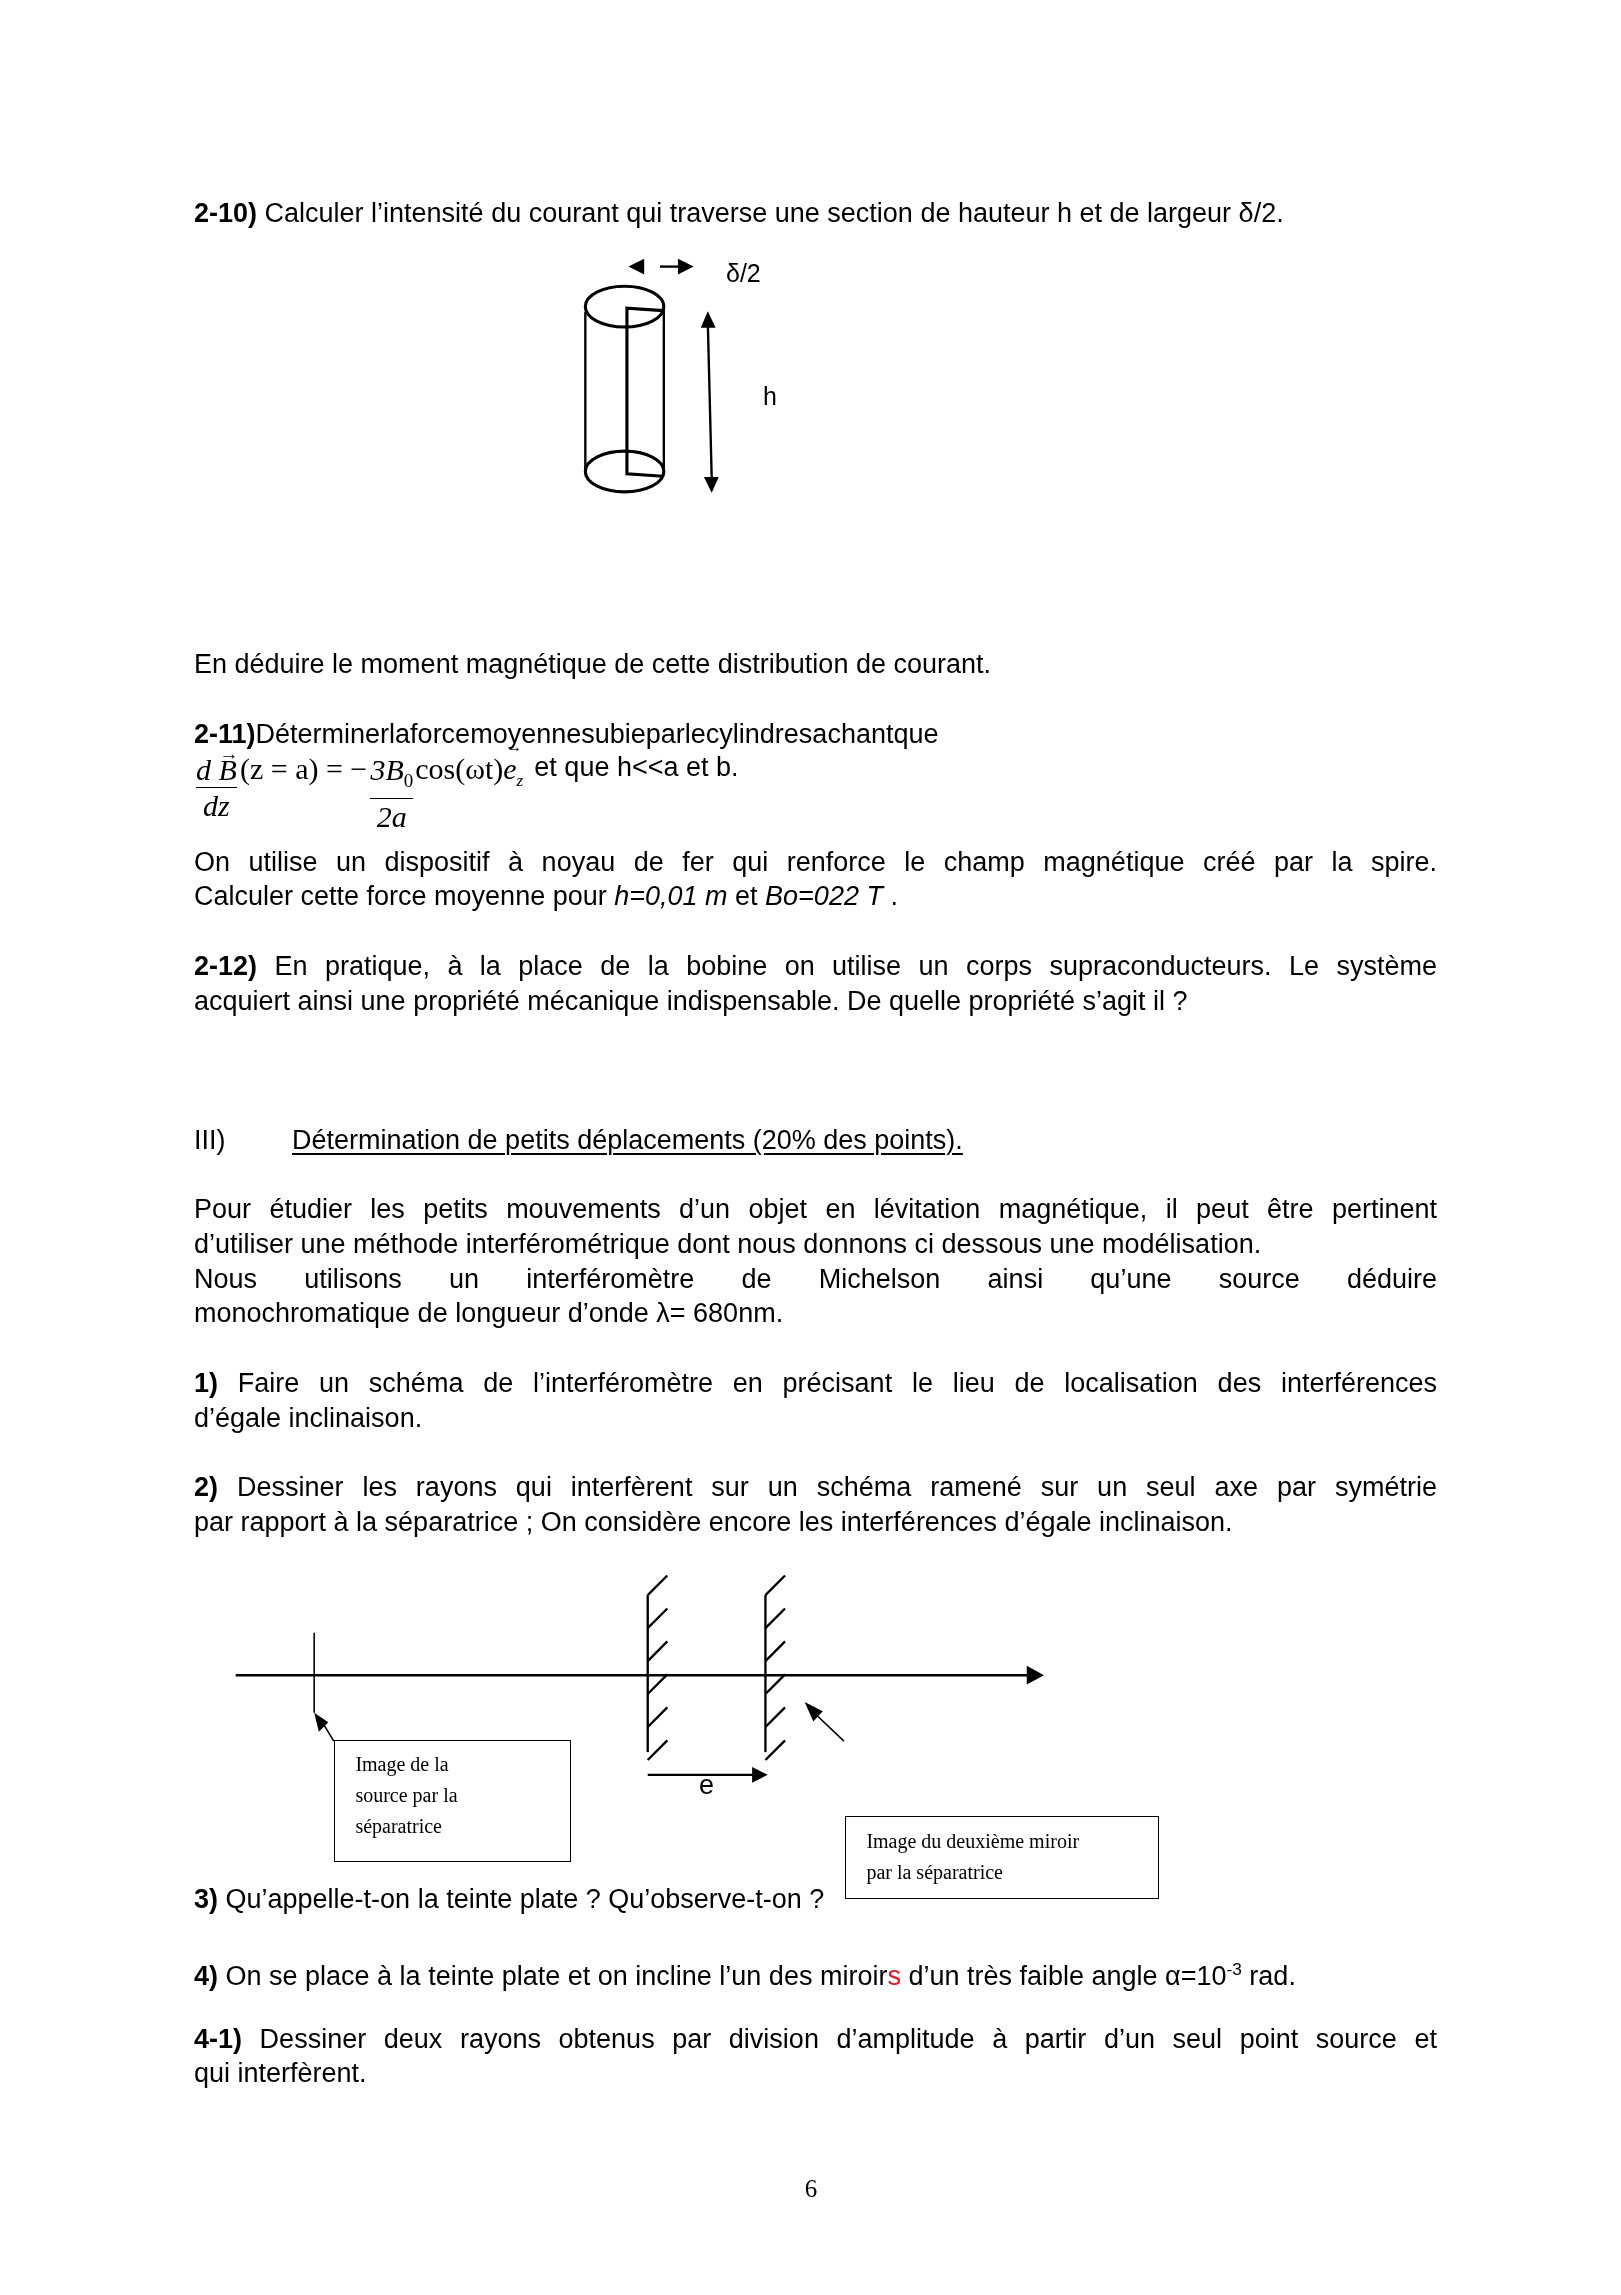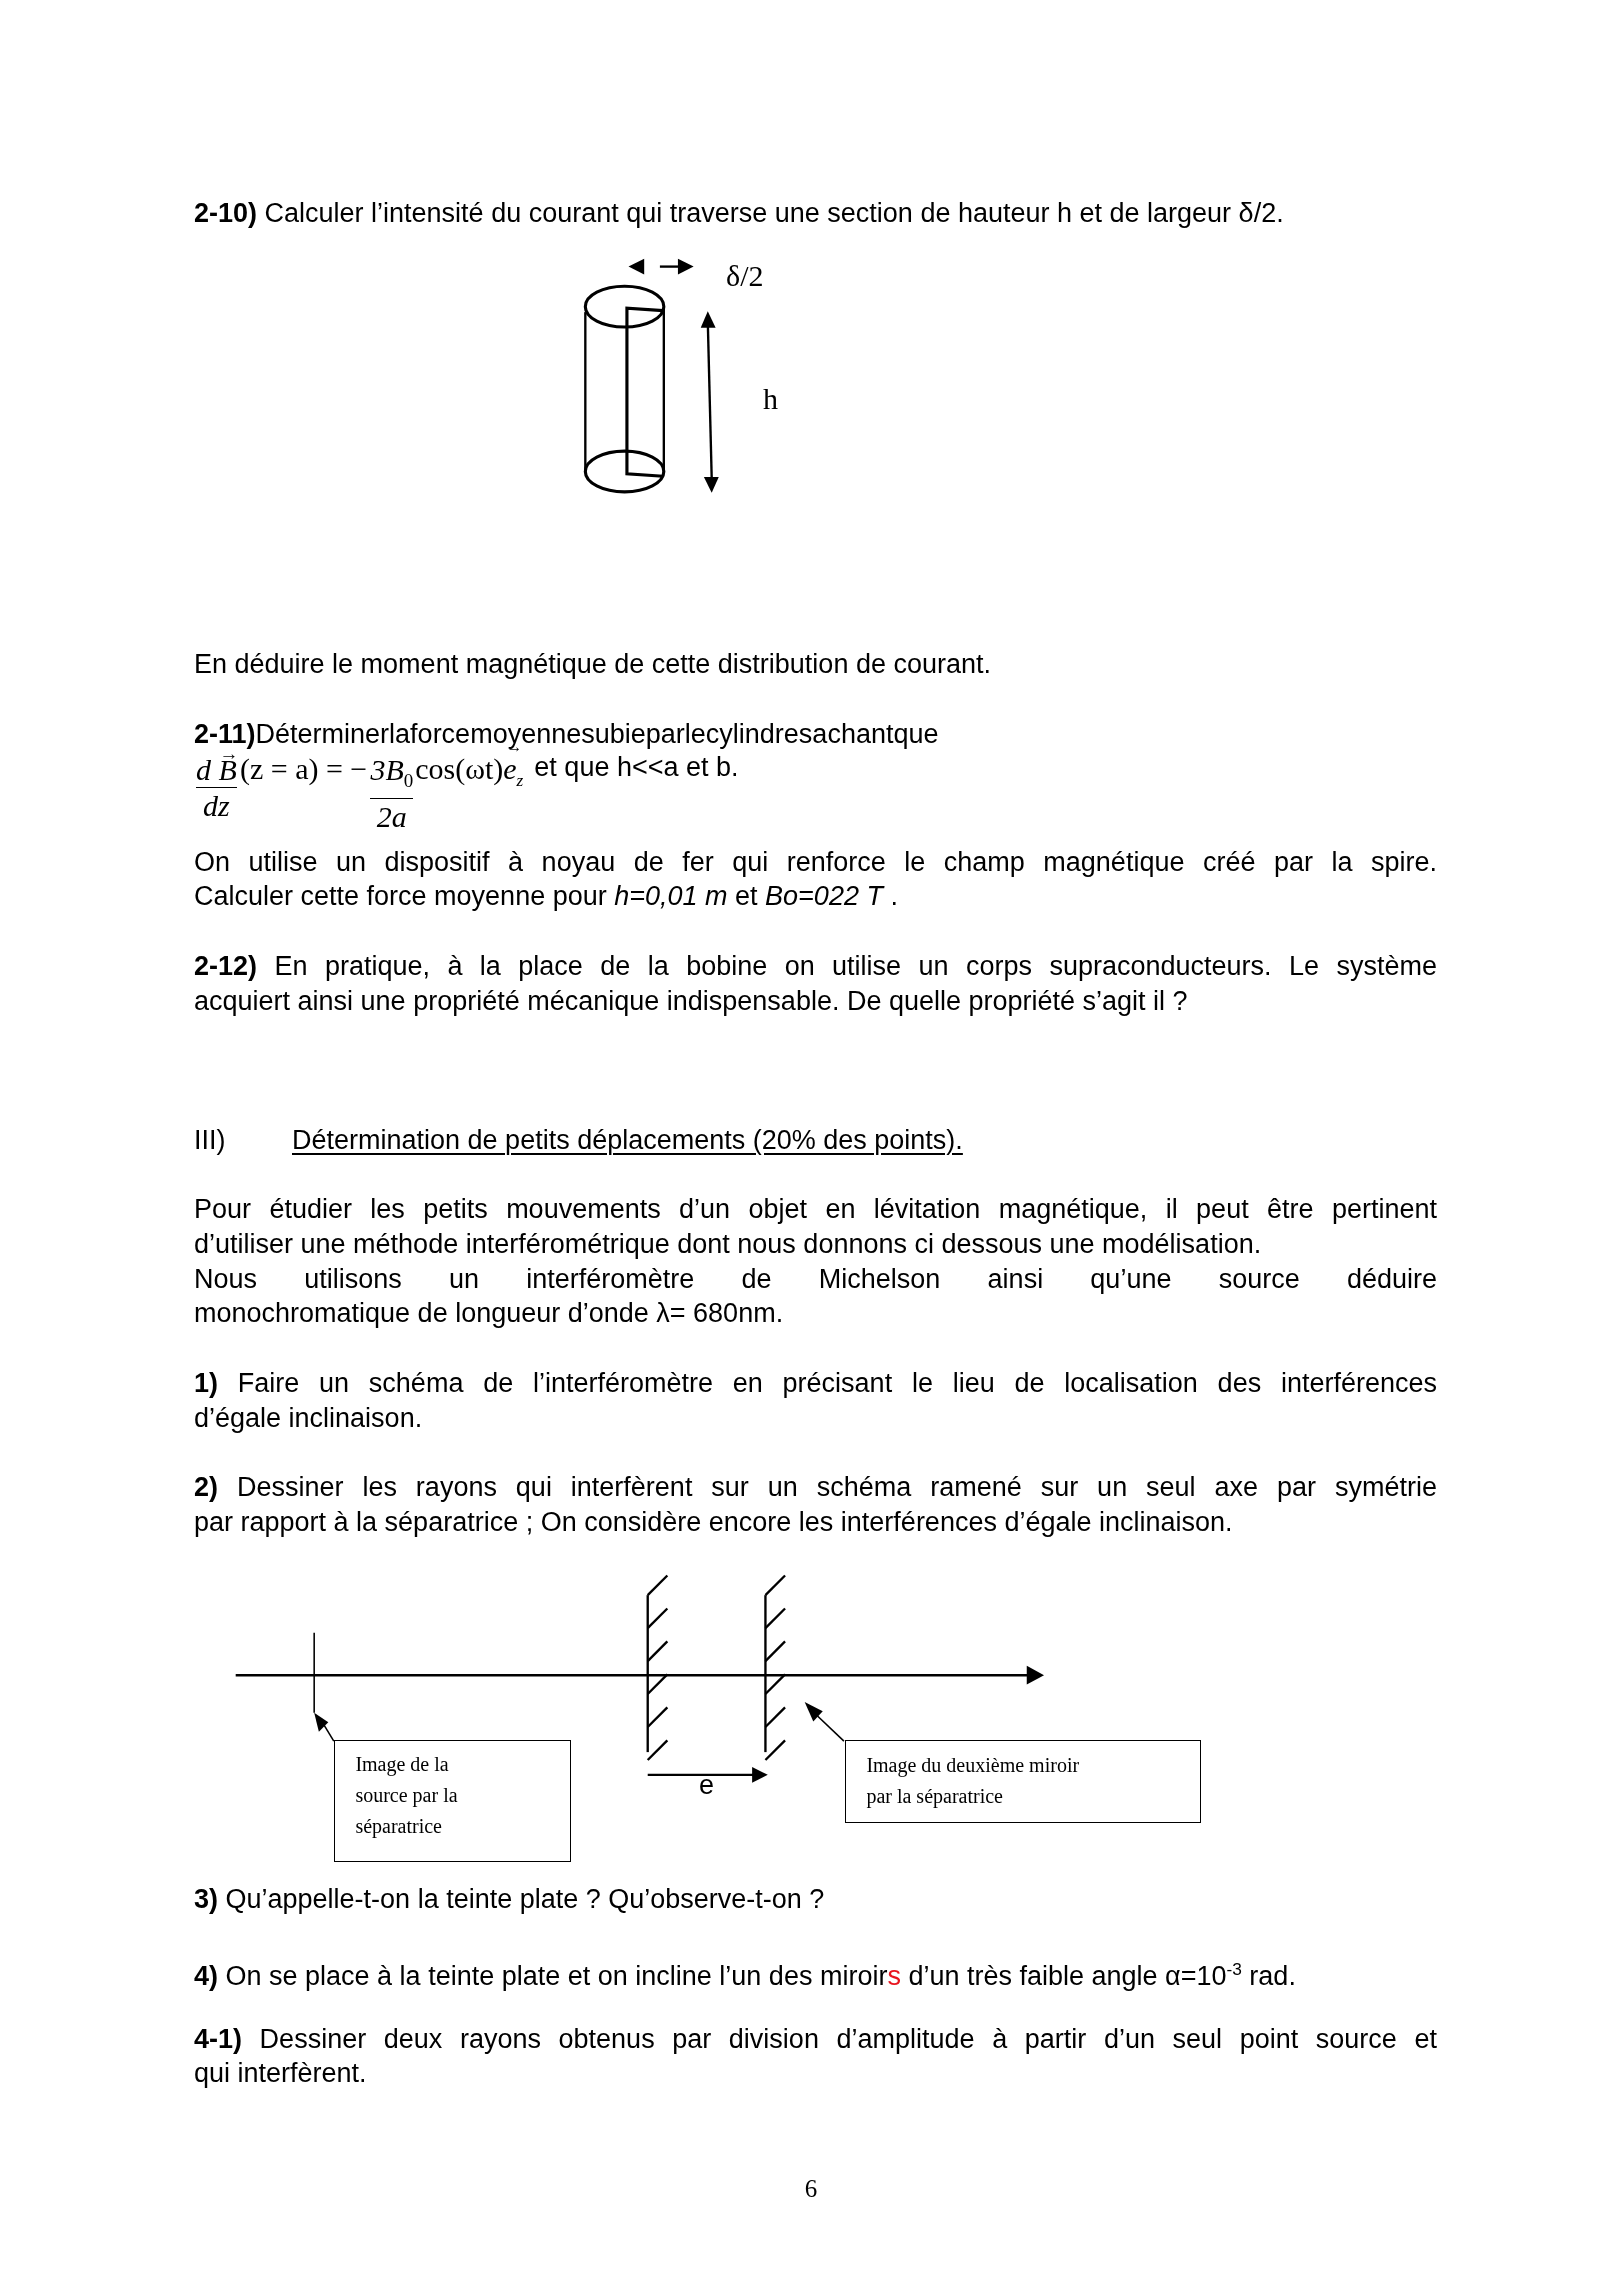--- a/index.html
+++ b/index.html
@@ -5,21 +5,21 @@
   html, body { margin: 0; padding: 0; background: #ffffff; }
   body { width: 1622px; height: 2295px; position: relative; overflow: hidden;
          font-family: "Liberation Sans", sans-serif; color: #000; }
   .line { position: absolute; left: 194px; font-size: 27px; line-height: 35px; white-space: nowrap; }
   .justify { width: 1243px; text-align: justify; text-align-last: justify; white-space: normal; }
   b { font-weight: bold; }
   .red { color: #e8141e; }
   .heading { font-weight: normal; }
   .heading .num { display: inline-block; width: 98px; }
   .heading .title { text-decoration: underline; text-decoration-thickness: 2.4px; text-underline-offset: 3.9px; }
-  .label { position: absolute; font-family: Liberation Serif, serif; font-size: 30px; }
+  .label { position: absolute; font-family: Liberation Sans, sans-serif; font-size: 25px; }
   .box { position: absolute; border: 1.6px solid #000; background: #fff; font-family: "Liberation Serif", serif; font-size: 20px; line-height: 31px; box-sizing: border-box; }
   .formula { position: absolute; font-family: "Liberation Serif", serif; font-size: 30px; }
   .frac { display: inline-block; text-align: center; vertical-align: middle; }
   .frac .num, .frac .den { display: block; font-style: italic; line-height: 35px; }
   .frac .bar { display: block; border-top: 1.6px solid #000; }
   sup { font-size: 17.3px; }
   .pageno { position: absolute; left: 0; width: 1622px; text-align: center; top: 2175px; font-family: "Liberation Serif", serif; font-size: 25px; }
 </style>
 </head>
 <body>
@@ -151,21 +151,21 @@
   <line x1="795" y1="228" x2="755" y2="190" stroke="#000" stroke-width="2"></line>
   <polygon points="745,178 768,190 756,203" fill="#000"></polygon>
 </svg>
 <div class="label" style="left:699px;top:1770px;font-family:'Liberation Sans',sans-serif;font-size:27px">e</div>
 
 <div class="box" style="left:334px;top:1740px;width:237px;height:122px;padding:7.9px 0 0 20.4px">
   <div>Image de la</div>
   <div>source par la</div>
   <div>séparatrice</div>
 </div>
-<div class="box" style="left:845px;top:1740px;width:356px;height:83px;padding:9.4px 0 0 20.4px">
+<div class="box" style="left:845px;top:1816px;width:314px;height:83px;padding:9.4px 0 0 20.4px">
   <div>Image du deuxième miroir</div>
   <div>par la séparatrice</div>
 </div>
 
 <div class="line" style="top:1882px">
   <b>3)</b><span> Qu’appelle-t-on la teinte plate ? Qu’observe-t-on ?</span>
 </div>
 
 <div class="line" style="top:1952px">
   <b>4)</b><span> On se place à la teinte plate et on incline l’un des miroir</span><span class="red">s</span><span> d’un très faible angle α=10</span><sup>-3</sup><span> rad.</span>

